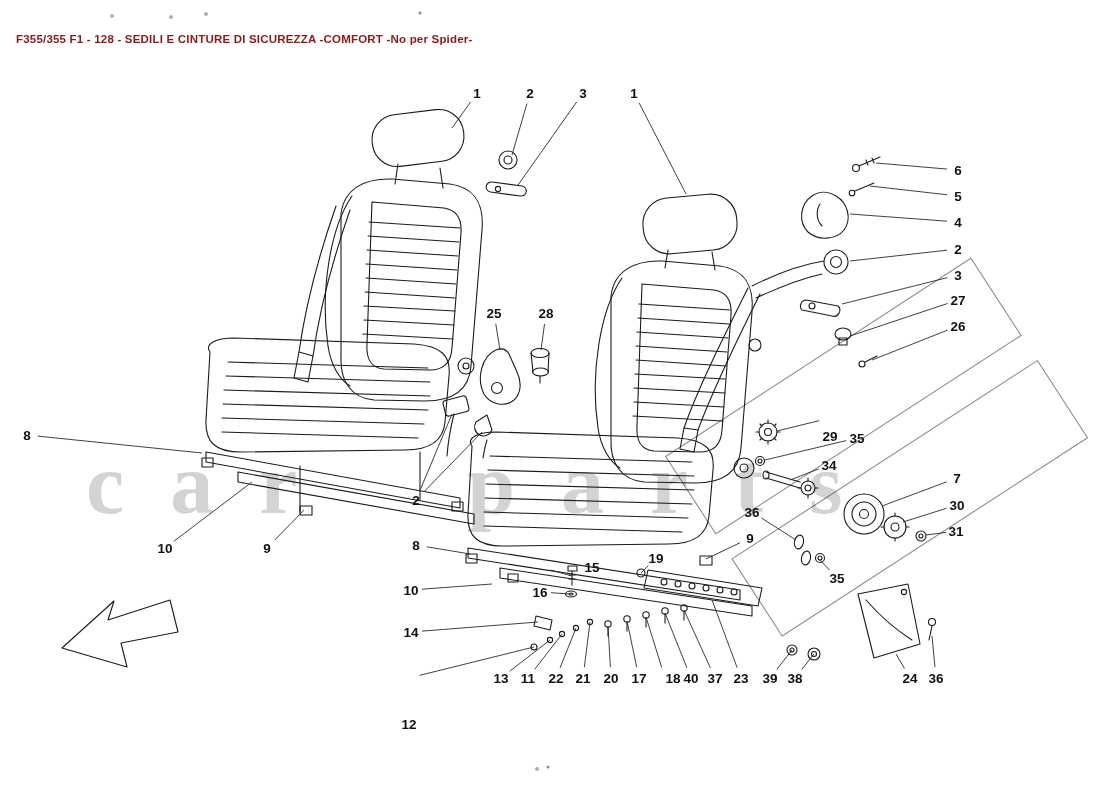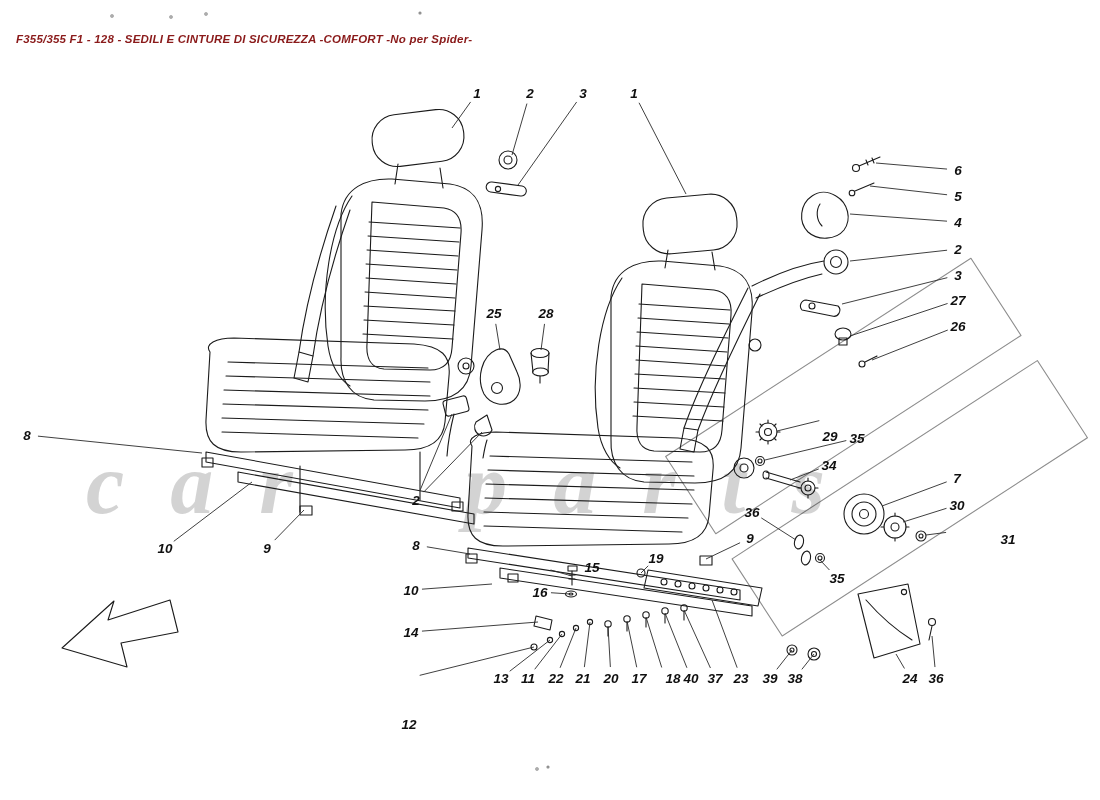--- a/index.html
+++ b/index.html
@@ -1,19 +1,19 @@
 <!DOCTYPE html>
 <html><head>
 <meta charset="utf-8">
 <style>
   * { box-sizing: border-box; }
   html,body { margin:0; padding:0; background:#fff; }
   .canvas {
     position:relative; width:1100px; height:800px; background:#ffffff;
-    overflow:hidden; font-family:"Liberation Sans", sans-serif;font-style:italic;
+    overflow:hidden; font-family:"Liberation Sans", sans-serif;
   }
   .page-title {
     position:absolute; left:16px; top:33px;
     font-size:11.5px; font-weight:700; letter-spacing:.2px;
     color:#8a1a1a; white-space:nowrap; z-index:5;
   }
   .wm { position:absolute; pointer-events:none; font-weight:700; white-space:nowrap; z-index:1; }
   .wm-primary {
     left:68px; top:296px;
     font-family:"Liberation Serif", serif;
@@ -310,21 +310,21 @@
       <div class="callout" style="left: 958px; top: 275px;">3</div>
       <div class="callout" style="left: 958px; top: 300px;">27</div>
       <div class="callout" style="left: 958px; top: 326px;">26</div>
       <div class="callout" style="left: 494px; top: 313px; text-align: right;">25</div>
       <div class="callout" style="left: 546px; top: 313px;">28</div>
       <div class="callout" style="left: 830px; top: 436px;">29</div>
       <div class="callout" style="left: 857px; top: 438px;">35</div>
       <div class="callout" style="left: 829px; top: 465px;">34</div>
       <div class="callout" style="left: 957px; top: 478px;">7</div>
       <div class="callout" style="left: 957px; top: 505px;">30</div>
-      <div class="callout" style="left: 1008px; top: 531px; margin-top: 8px;">31</div>
+      <div class="callout" style="left: 956px; top: 531px;">31</div>
       <div class="callout" style="left: 752px; top: 512px;">36</div>
       <div class="callout" style="left: 837px; top: 578px;">35</div>
       <div class="callout" style="left: 27px; top: 435px;">8</div>
       <div class="callout" style="left: 165px; top: 548px;">10</div>
       <div class="callout" style="left: 267px; top: 548px;">9</div>
       <div class="callout" style="left: 416px; top: 500px;">2</div>
       <div class="callout" style="left: 416px; top: 545px;">8</div>
       <div class="callout" style="left: 411px; top: 590px;">10</div>
       <div class="callout" style="left: 411px; top: 632px;">14</div>
       <div class="callout" style="left: 409px; top: 678px; margin-top: 46px;">12</div>

